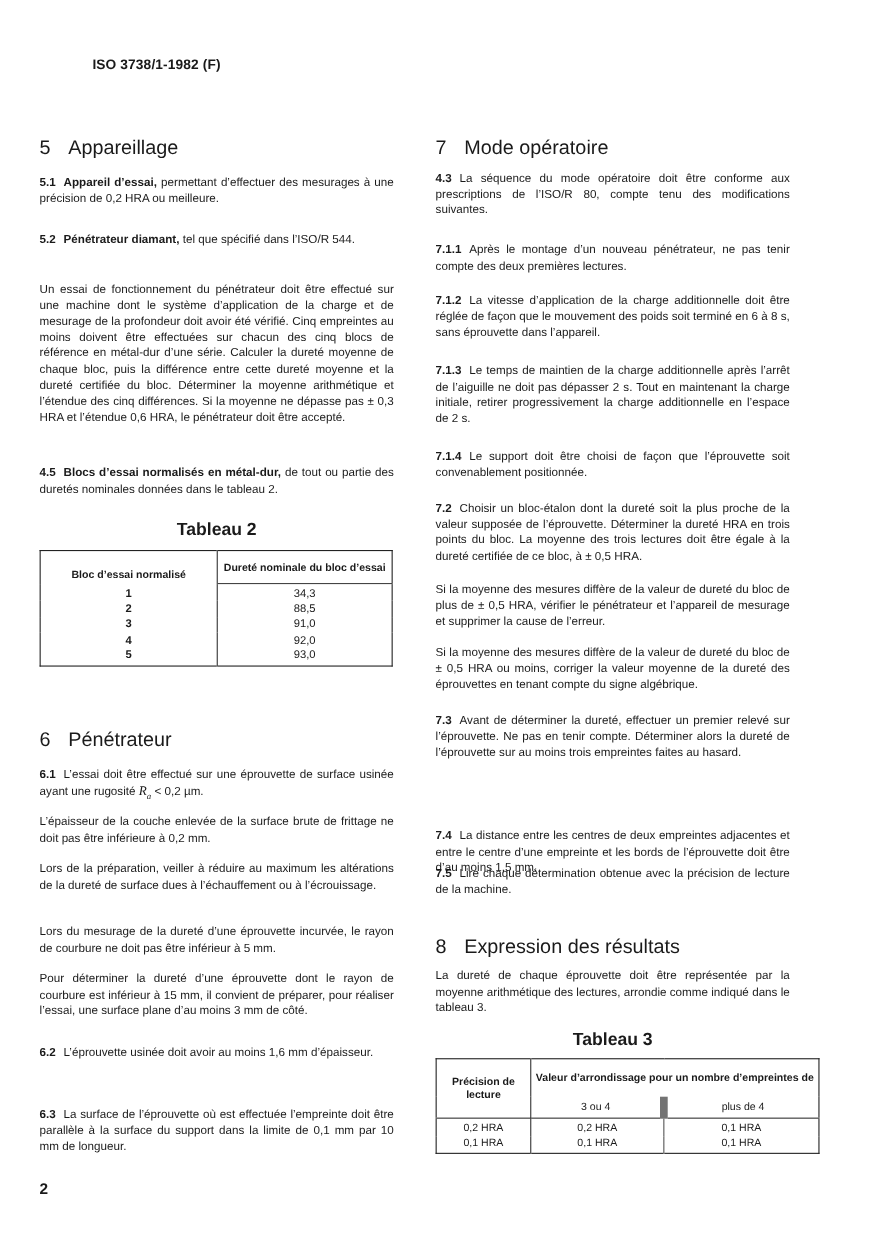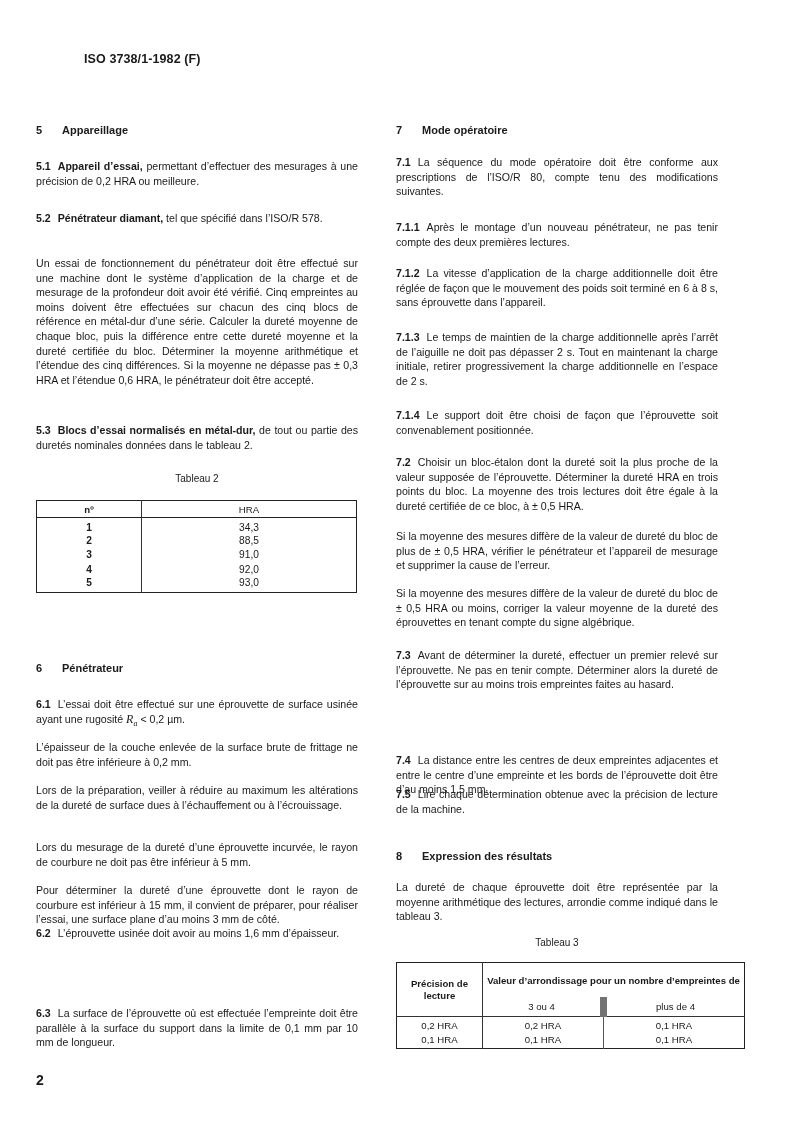--- a/index.html
+++ b/index.html
@@ -8,30 +8,30 @@
 
   .doc-id { position: absolute; left: 36px; top: 52px; font-size: 12.5px; font-weight: bold; letter-spacing: 0.1px; padding-left: 48px; }
   .page-num { position: absolute; left: 36px; top: 1072px; font-size: 14px; font-weight: bold; }
 
   .col { position: absolute; width: 322px; }
   .col-left { left: 36px; top: 0; }
   .col-right { left: 396px; top: 0; }
 
   .abs { position: absolute; left: 0; width: 322px; }
 
-  h2.sec { font-size: 11px; font-weight: bold; white-space: nowrap; }
+  h2.sec { font-size: 18px; font-weight: normal; white-space: nowrap; }
   h2.sec .num { display: inline-block; width: 26px; }
 
   p.body { font-size: 10.6px; line-height: 14.6px; text-align: justify; text-align-last: left; }
   p.body .clause { font-weight: bold; margin-right: 7px; }
   p.body .term { font-weight: bold; }
   p.body i.ra { font-family: "Liberation Serif", serif; font-style: italic; font-size: 12px; }
   p.body i.ra sub { font-size: 8px; }
 
-  .tbl-title { font-size: 10px; font-weight: normal; text-align: center; }
+  .tbl-title { font-size: 16px; font-weight: bold; text-align: center; }
 
   table.t { border-collapse: collapse; position: absolute; font-size: 9.6px; color: #1a1a1a; }
   table.t td { text-align: center; vertical-align: middle; }
 
   
   #t2 { left: 0; top: 500px; width: 321px; border: 1.3px solid #222; }
   #t2 td.h1 { border-right: 1px solid #333; font-weight: bold; height: 30px; vertical-align: bottom; padding-bottom: 3px; width: 161px; }
   #t2 td.h2 { border-bottom: 1px solid #444; font-weight: bold; height: 30px; line-height: 11.5px; padding-top: 2px; }
   #t2 td.h1b { border-right: 1px solid #333; font-weight: bold; height: 17px; border-bottom: 1.3px solid #222; }
   #t2 td.h2b { height: 17px; border-bottom: 1.3px solid #222; }
@@ -61,36 +61,36 @@
 
   <h2 class="sec abs" style="top:124px">
     <span class="num">5</span><span>Appareillage</span>
   </h2>
 
   <p class="body abs" style="top:159px">
     <span class="clause">5.1</span><span class="term">Appareil d’essai,</span><span> permettant d’effectuer des mesurages à une précision de 0,2 HRA ou meilleure.</span>
   </p>
 
   <p class="body abs" style="top:211px">
-    <span class="clause">5.2</span><span class="term">Pénétrateur diamant,</span><span> tel que spécifié dans l’ISO/R 578.</span>
+    <span class="clause">5.2</span><span class="term">Pénétrateur diamant,</span><span> tel que spécifié dans l’ISO/R 544.</span>
   </p>
 
   <p class="body abs" style="top:256px">Un essai de fonctionnement du pénétrateur doit être effectué sur une machine dont le système d’application de la charge et de mesurage de la profondeur doit avoir été vérifié. Cinq empreintes au moins doivent être effectuées sur chacun des cinq blocs de référence en métal-dur d’une série. Calculer la dureté moyenne de chaque bloc, puis la différence entre cette dureté moyenne et la dureté certifiée du bloc. Déterminer la moyenne arithmétique et l’étendue des cinq différences. Si la moyenne ne dépasse pas ± 0,3 HRA et l’étendue 0,6 HRA, le pénétrateur doit être accepté.</p>
 
   <p class="body abs" style="top:423px">
-    <span class="clause">5.3</span><span class="term">Blocs d’essai normalisés en métal-dur,</span><span> de tout ou partie des duretés nominales données dans le tableau 2.</span>
+    <span class="clause">4.5</span><span class="term">Blocs d’essai normalisés en métal-dur,</span><span> de tout ou partie des duretés nominales données dans le tableau 2.</span>
   </p>
 
   <div class="tbl-title abs" style="top:473px">Tableau 2</div>
 
   <table class="t" id="t2">
     <tbody>
-    <tr>
-      <td class="h1b">nº</td>
-      <td class="h2b">HRA</td>
+        <tr>
+      <td class="h1">Bloc d’essai normalisé</td>
+      <td class="h2">Dureté nominale du bloc d’essai</td>
     </tr>
     <tr class="first">
       <td class="c1">1</td>
       <td class="c2">34,3</td>
     </tr>
     <tr>
       <td class="c1">2</td>
       <td class="c2">88,5</td>
     </tr>
     <tr>
@@ -117,37 +117,37 @@
   </p>
 
   <p class="body abs" style="top:740px">L’épaisseur de la couche enlevée de la surface brute de frittage ne doit pas être inférieure à 0,2 mm.</p>
 
   <p class="body abs" style="top:783px">Lors de la préparation, veiller à réduire au maximum les altérations de la dureté de surface dues à l’échauffement ou à l’écrouissage.</p>
 
   <p class="body abs" style="top:840px">Lors du mesurage de la dureté d’une éprouvette incurvée, le rayon de courbure ne doit pas être inférieur à 5 mm.</p>
 
   <p class="body abs" style="top:883px">Pour déterminer la dureté d’une éprouvette dont le rayon de courbure est inférieur à 15 mm, il convient de préparer, pour réaliser l’essai, une surface plane d’au moins 3 mm de côté.</p>
 
-  <p class="body abs" style="top:926px">
+  <p class="body abs" style="top:950px">
     <span class="clause">6.2</span><span>L’éprouvette usinée doit avoir au moins 1,6 mm d’épaisseur.</span>
   </p>
 
   <p class="body abs" style="top:1006px">
     <span class="clause">6.3</span><span>La surface de l’éprouvette où est effectuée l’empreinte doit être parallèle à la surface du support dans la limite de 0,1 mm par 10 mm de longueur.</span>
   </p>
 </div>
 
 <div class="col col-right">
 
   <h2 class="sec abs" style="top:124px">
     <span class="num">7</span><span>Mode opératoire</span>
   </h2>
 
   <p class="body abs" style="top:155px">
-    <span class="clause">7.1</span><span>La séquence du mode opératoire doit être conforme aux prescriptions de l’ISO/R 80, compte tenu des modifications suivantes.</span>
+    <span class="clause">4.3</span><span>La séquence du mode opératoire doit être conforme aux prescriptions de l’ISO/R 80, compte tenu des modifications suivantes.</span>
   </p>
 
   <p class="body abs" style="top:220px">
     <span class="clause">7.1.1</span><span>Après le montage d’un nouveau pénétrateur, ne pas tenir compte des deux premières lectures.</span>
   </p>
 
   <p class="body abs" style="top:266px">
     <span class="clause">7.1.2</span><span>La vitesse d’application de la charge additionnelle doit être réglée de façon que le mouvement des poids soit terminé en 6 à 8 s, sans éprouvette dans l’appareil.</span>
   </p>
 

